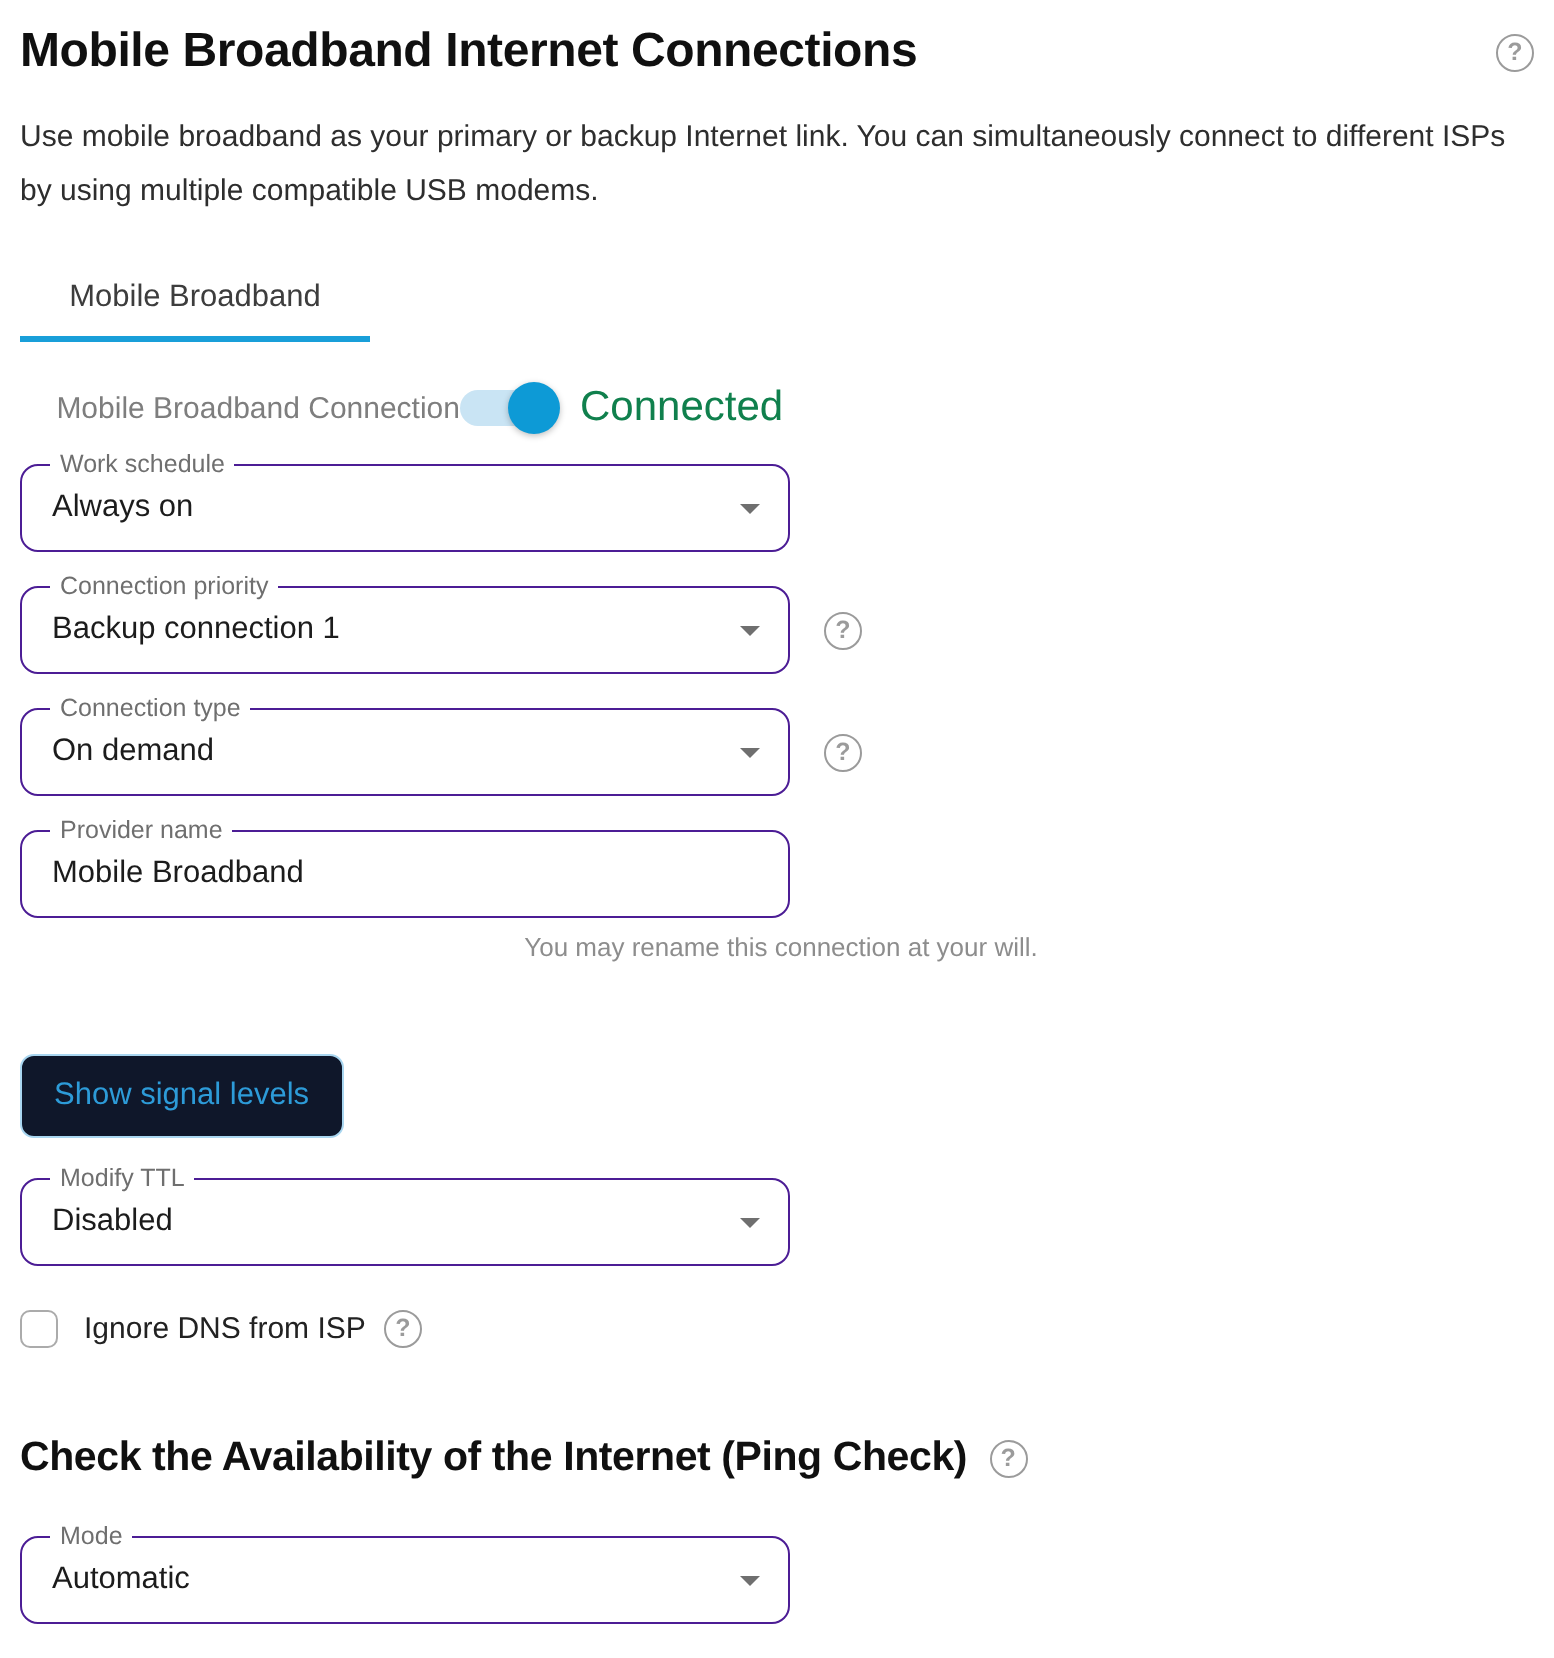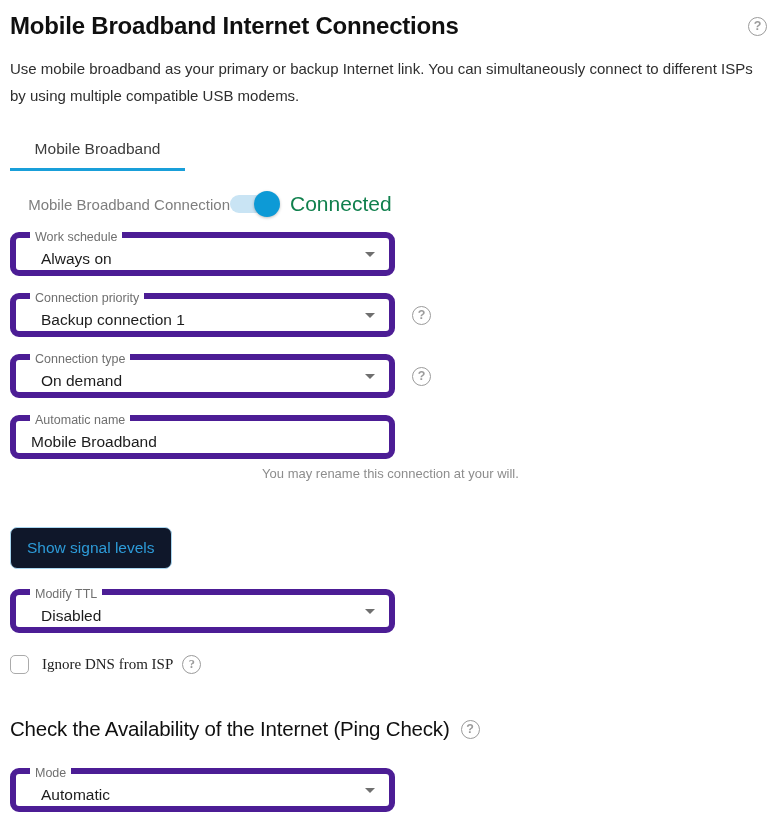--- a/index.html
+++ b/index.html
@@ -12,21 +12,21 @@
   }
   .page { padding: 10px 10px 0 10px; width: 777px; }
 
   
   .title-row { display: flex; align-items: center; gap: 11px; justify-content: space-between; }
   h1 {
     margin: 0; font-size: 24px; line-height: 32px; font-weight: 700;
     color: #101010; letter-spacing: -0.2px;
   }
   h2 {
-    margin: 0; font-size: 20.5px; line-height: 26px; font-weight: 400;
+    margin: 0; font-size: 20.5px; line-height: 26px; font-weight: 700;
     color: #101010; letter-spacing: -0.2px;
   }
   .desc {
     margin: 13px 0 0 0; font-size: 15px; line-height: 27px;
     color: #2e2e2e; width: 757px;
   }
 
   
   .help {
     flex: 0 0 auto;
@@ -61,31 +61,31 @@
     border-radius: 50%; background: #0d9ad6;
     box-shadow: 0 1px 3px rgba(0,0,0,0.25);
   }
   .toggle-status { margin-left: 13px; font-size: 21px; color: #10804d; }
 
   
   .fields { margin-top: 16px; }
   .field-row { display: flex; align-items: center; margin-bottom: 17px; }
   .mat-field {
     position: relative; width: 385px; height: 44px;
-    border: 6px solid #4c1d95; border-radius: 9px; background: #fff;
+    border: 1px solid #4c1d95; border-radius: 9px; background: #fff;
   }
   .mat-field.select { cursor: pointer; }
   .mat-label {
     position: absolute; top: -8px; left: 14px;
     background: #fff; padding: 0 5px;
     font-size: 12.5px; color: #6f6f6f; line-height: 15px; white-space: nowrap;
   }
   .mat-value {
     position: absolute; left: 15px; top: 12px;
-    font-size: 15.5px; color: #1c1c1c; white-space: nowrap; margin-left: 10px;
+    font-size: 15.5px; color: #1c1c1c; white-space: nowrap;
   }
   .mat-input {
     position: absolute; left: 15px; top: 1px; width: 350px; height: 40px;
     border: none; outline: none; font-family: "Liberation Sans", sans-serif;
     font-size: 15.5px; color: #1c1c1c; background: transparent; padding: 0;
   }
   .caret {
     position: absolute; right: 14px; top: 50%; margin-top: -2px;
     width: 0; height: 0;
     border-left: 5px solid transparent; border-right: 5px solid transparent;
@@ -100,21 +100,21 @@
   .btn-outline {
     margin-top: 46px; display: inline-block;
     padding: 11px 16px; border: 1px solid #a9d6f0; border-radius: 7px;
     background: #0f172a; color: #2d9bd8; font-size: 15.5px;
     font-family: "Liberation Sans", sans-serif; cursor: pointer;
   }
 
   .ttl-row { margin-top: 20px; }
 
   
-  .check-row { margin-top: 22px; display: flex; align-items: center; cursor: pointer; font-family: Liberation Serif, serif; }
+  .check-row { margin-top: 22px; display: flex; align-items: center; cursor: pointer; }
   .checkbox {
     width: 19px; height: 19px; border: 1.6px solid #ababab; border-radius: 5px;
     background: #fff; flex: 0 0 auto;
   }
   .check-label { margin-left: 13px; font-size: 15px; color: #222; }
   .check-row .help { margin-left: 9px; }
 
   
   .section2-row { margin-top: 42px; display: flex; align-items: center; gap: 11px; }
   .mode-row { margin-top: 26px; }
@@ -167,21 +167,21 @@
       <div class="mat-field select">
         <span class="mat-label">Connection type</span>
         <span class="mat-value">On demand</span>
         <span class="caret"></span>
       </div>
       <span class="help">?</span>
     </div>
 
     <div class="field-row" style="margin-bottom:0">
       <div class="mat-field">
-        <span class="mat-label">Automatic name</span>
+        <span class="mat-label">Provider name</span>
         <input class="mat-input" type="text" value="Mobile Broadband" style="">
       </div>
     </div>
     <div class="hint">You may rename this connection at your will.</div>
 
     <button class="btn-outline">Show signal levels</button>
 
     <div class="field-row ttl-row">
       <div class="mat-field select">
         <span class="mat-label">Modify TTL</span>

